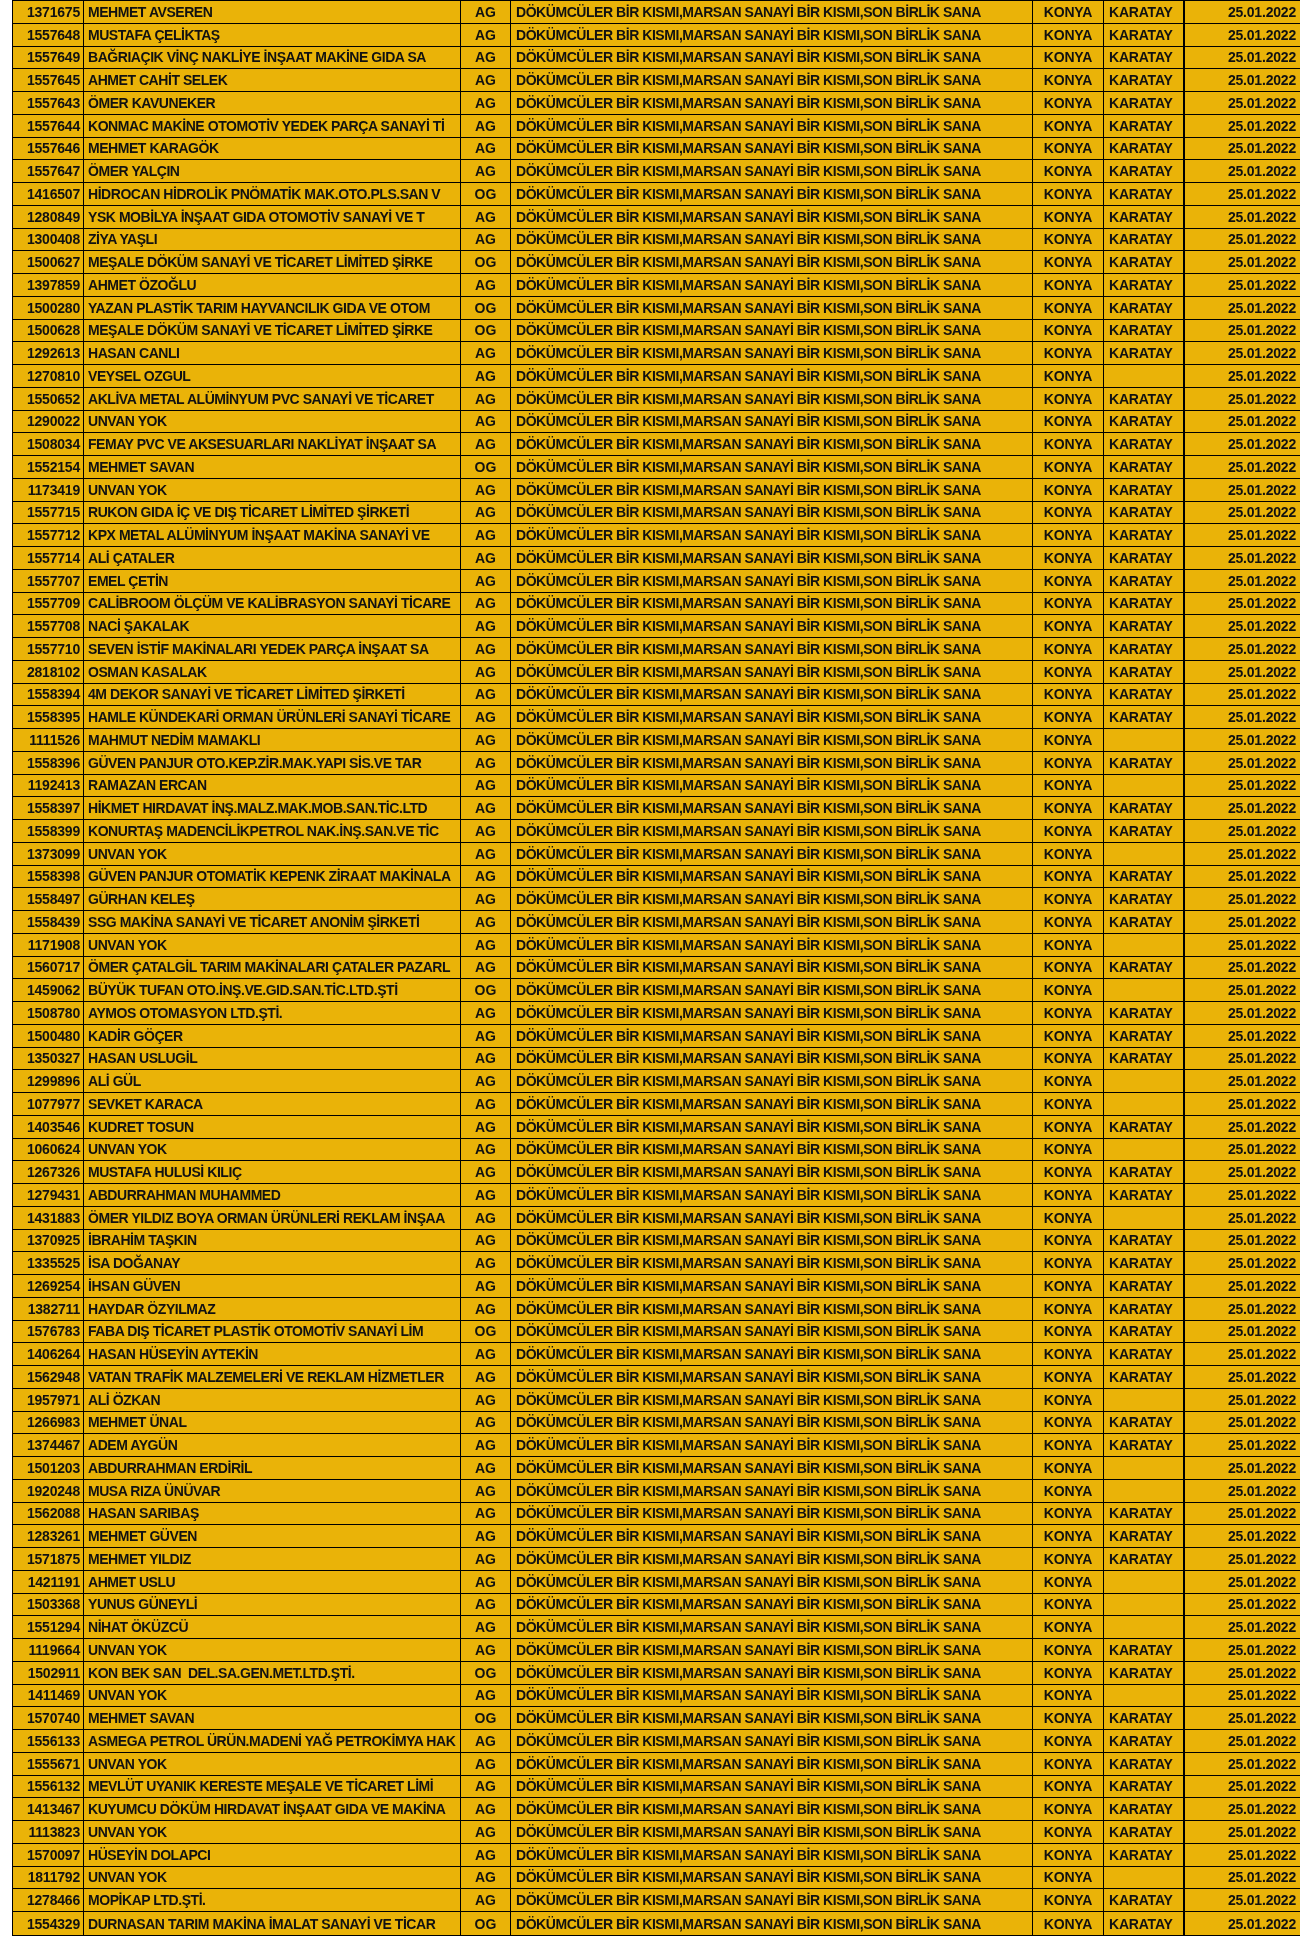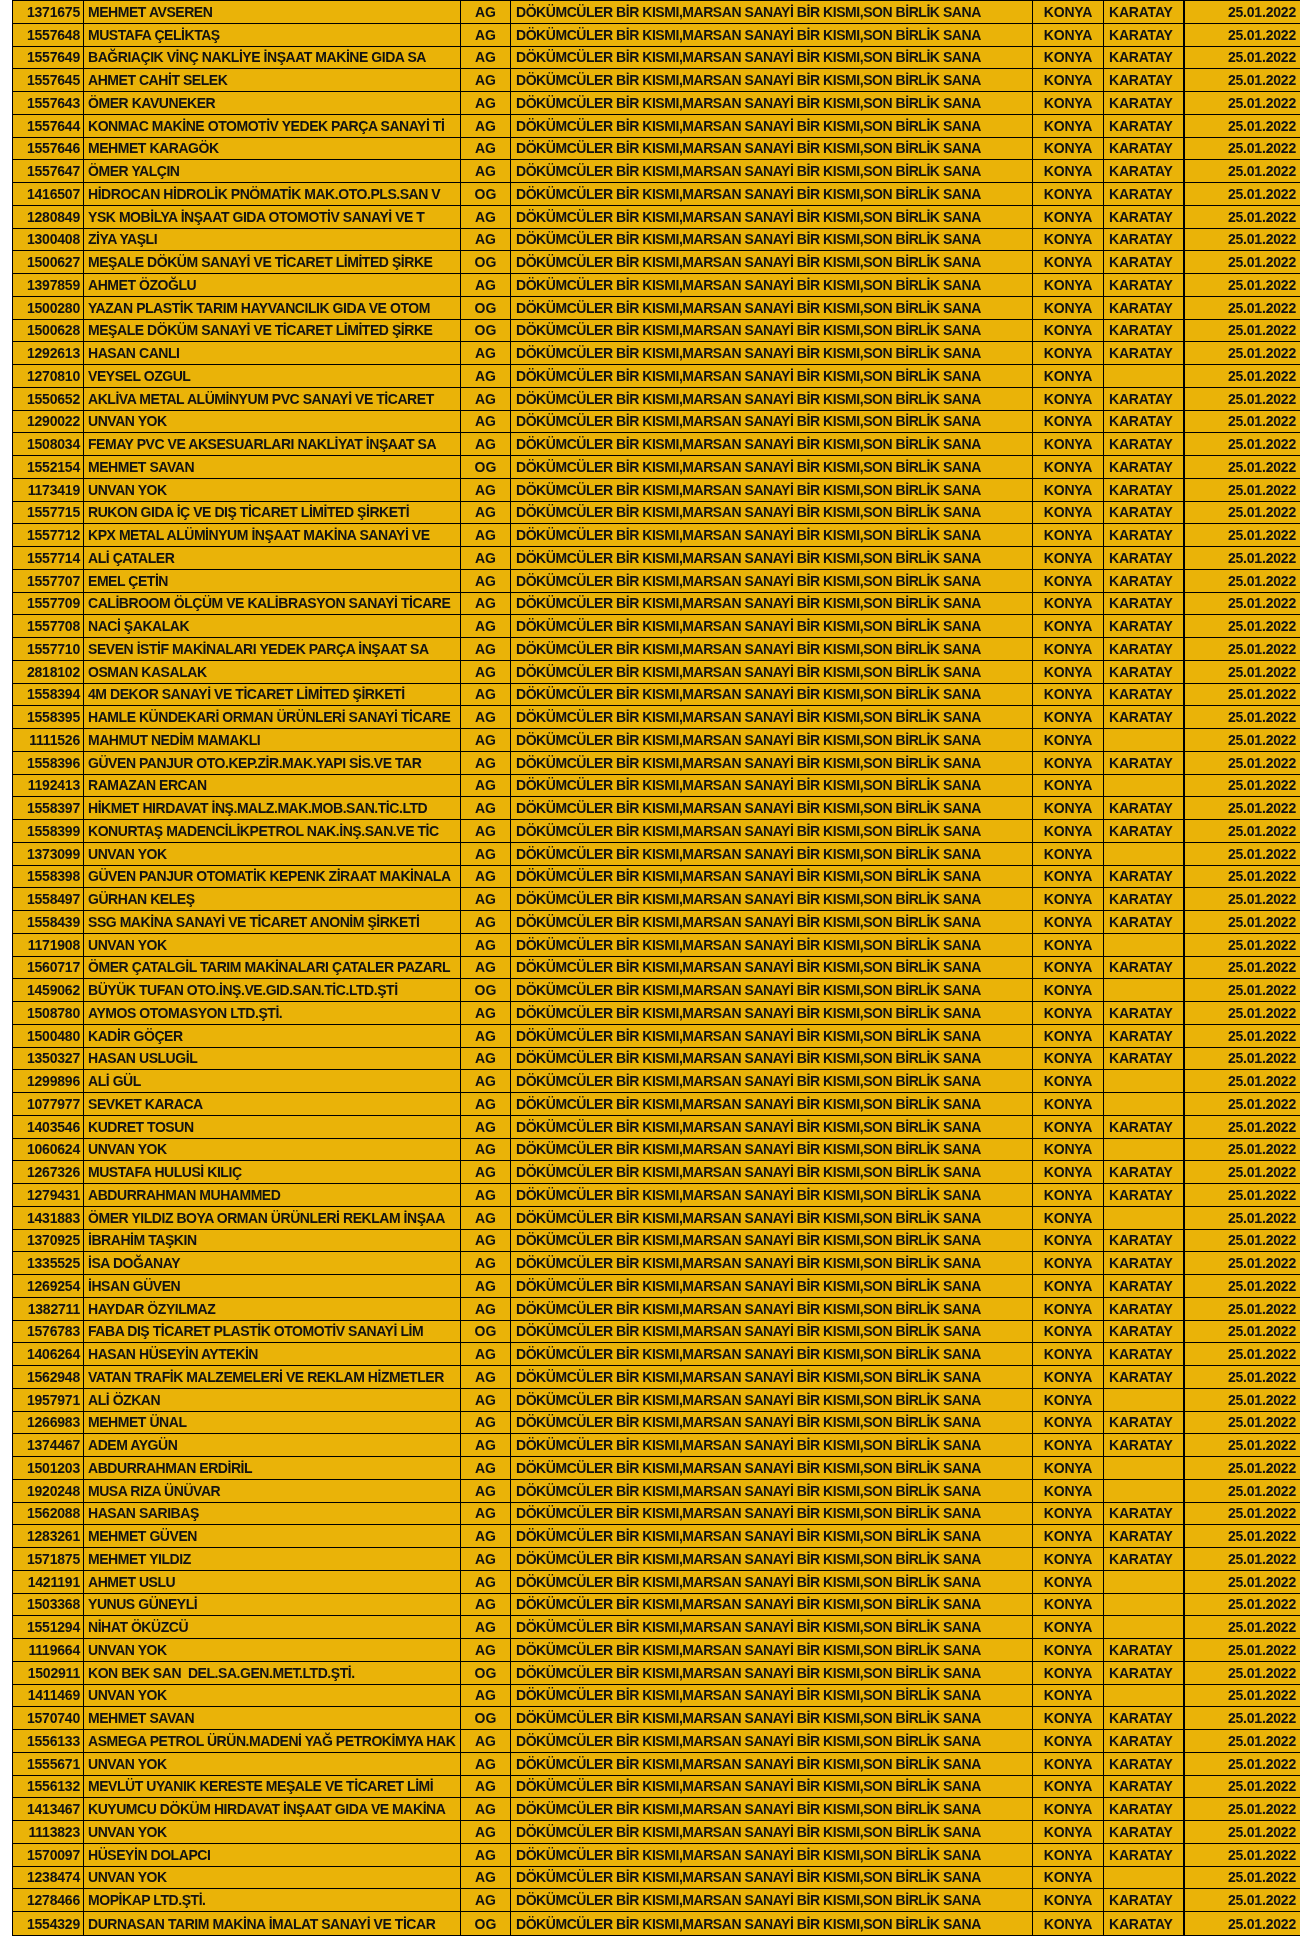--- a/index.html
+++ b/index.html
@@ -790,21 +790,21 @@
         <tr>
     <td class="c-id">1570097</td>
     <td class="c-name">HÜSEYİN DOLAPCI</td>
     <td class="c-type">AG</td>
     <td class="c-desc">DÖKÜMCÜLER BİR KISMI,MARSAN SANAYİ BİR KISMI,SON BİRLİK SANA</td>
     <td class="c-city">KONYA</td>
     <td class="c-district">KARATAY</td>
     <td class="c-date">25.01.2022</td>
   </tr>
         <tr>
-    <td class="c-id">1238474</td>
+    <td class="c-id">1811792</td>
     <td class="c-name">UNVAN YOK</td>
     <td class="c-type">AG</td>
     <td class="c-desc">DÖKÜMCÜLER BİR KISMI,MARSAN SANAYİ BİR KISMI,SON BİRLİK SANA</td>
     <td class="c-city">KONYA</td>
     <td class="c-district"></td>
     <td class="c-date">25.01.2022</td>
   </tr>
         <tr>
     <td class="c-id">1278466</td>
     <td class="c-name">MOPİKAP LTD.ŞTİ.</td>

